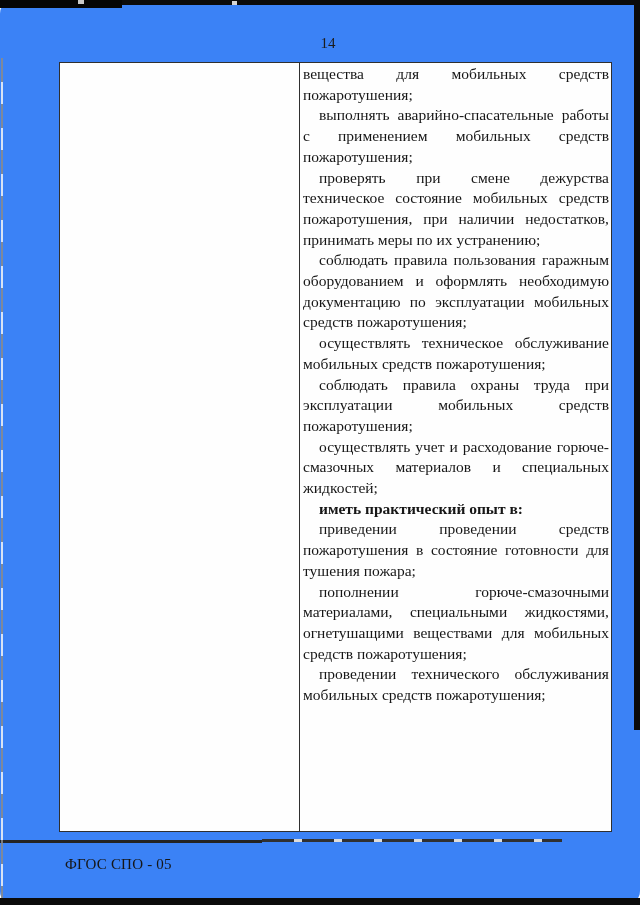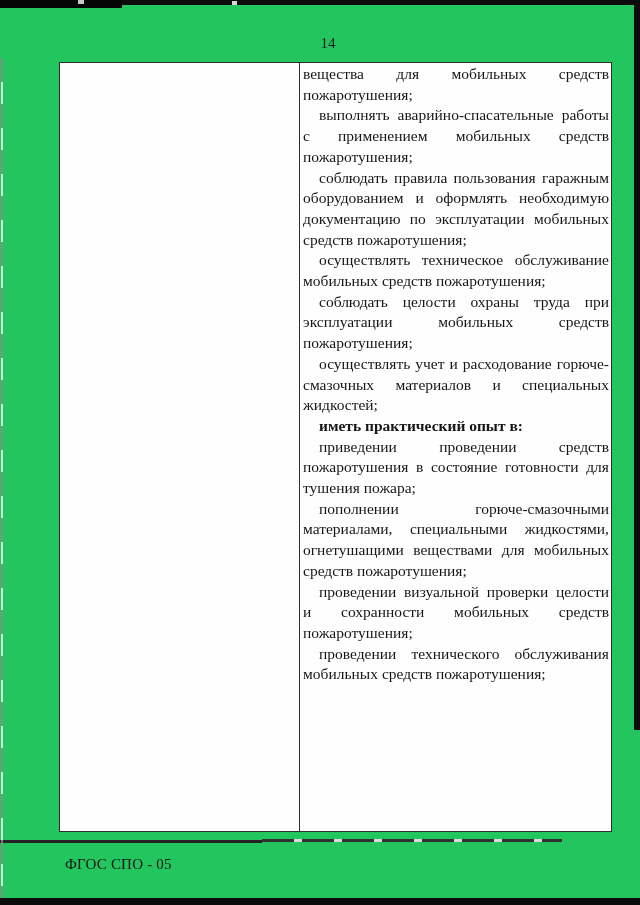--- a/index.html
+++ b/index.html
@@ -3,21 +3,21 @@
 <meta charset="utf-8">
 <style>
   html, body { margin: 0; padding: 0; }
   body {
     width: 640px; height: 905px;
     background: #ffffff;
     position: relative;
     overflow: hidden;
     font-family: "Liberation Serif", serif;
   }
-  .page { position: absolute; inset: 0; background: #22c55e; }
+  .page { position: absolute; inset: 0; background: #3b82f6; border-radius: 14px; }
 
   
   .artifact-top    { position: absolute; top: 0; left: 0; width: 640px; height: 5px; background: #0b0b0b; }
   .artifact-top-thick { position: absolute; top: 0; left: 0; width: 122px; height: 8px; background: #050505; }
   .artifact-top-gap1 { position: absolute; top: 0; left: 78px; width: 6px; height: 4px; background: #c9c9c9; }
   .artifact-top-gap2 { position: absolute; top: 1px; left: 232px; width: 5px; height: 4px; background: #d6d6d6; }
   .artifact-right  { position: absolute; top: 0; left: 634px; width: 6px; height: 730px; background: #0b0b0b; }
   .artifact-bottom { position: absolute; top: 898px; left: 0; width: 640px; height: 7px; background: #0b0b0b; }
   .artifact-hline-solid { position: absolute; top: 840px; left: 0; width: 262px; height: 3px; background: #242424; }
   .artifact-hline-dash  { position: absolute; top: 839px; left: 262px; width: 300px; height: 3px;
@@ -80,27 +80,27 @@
   <div class="artifact-hline-dash"></div>
   <div class="artifact-left"></div>
 
   <div class="page-number">14</div>
 
   <div class="doc-table">
     <div class="cell-left"></div>
     <div class="cell-right">
         <p class="para no-indent">вещества для мобильных средств пожаротушения;</p>
         <p class="para">выполнять аварийно-спасательные работы с применением мобильных средств пожаротушения;</p>
+        <p class="para">проверять при смене дежурства техническое состояние мобильных средств пожаротушения, при наличии недостатков, принимать меры по их устранению;</p>
         <p class="para">соблюдать правила пользования гаражным оборудованием и оформлять необходимую документацию по эксплуатации мобильных средств пожаротушения;</p>
         <p class="para">осуществлять техническое обслуживание мобильных средств пожаротушения;</p>
-        <p class="para">соблюдать целости охраны труда при эксплуатации мобильных средств пожаротушения;</p>
+        <p class="para">соблюдать правила охраны труда при эксплуатации мобильных средств пожаротушения;</p>
         <p class="para">осуществлять учет и расходование горюче-смазочных материалов и специальных жидкостей;</p>
         <p class="para bold">иметь практический опыт в:</p>
         <p class="para">приведении проведении средств пожаротушения в состояние готовности для тушения пожара;</p>
         <p class="para">пополнении горюче-смазочными материалами, специальными жидкостями, огнетушащими веществами для мобильных средств пожаротушения;</p>
-        <p class="para">проведении визуальной проверки целости и сохранности мобильных средств пожаротушения;</p>
         <p class="para">проведении технического обслуживания мобильных средств пожаротушения;</p>
       </div>
   </div>
 
   <div class="footer">ФГОС СПО - 05</div>
 
 </div>
 
 </body></html>

